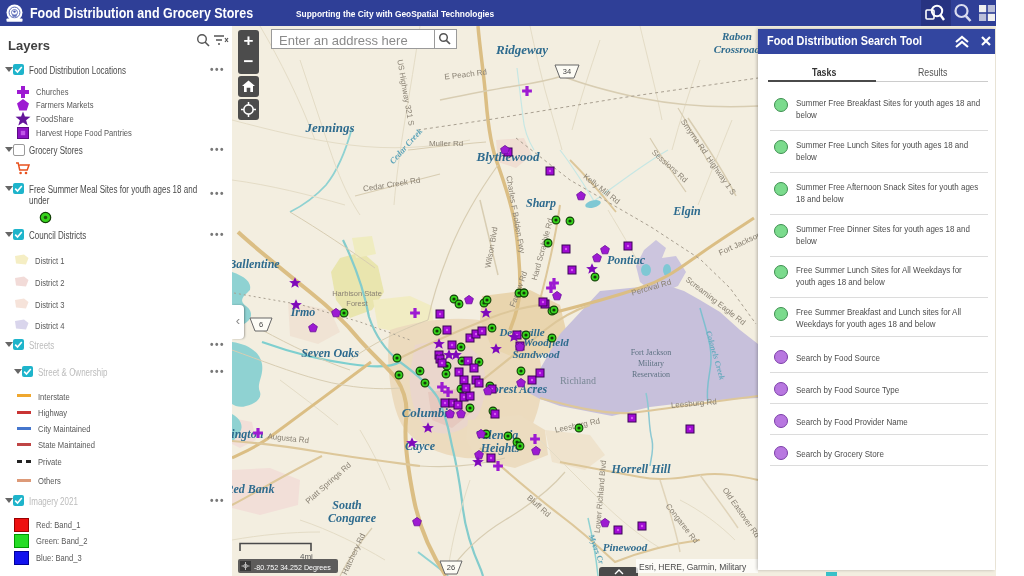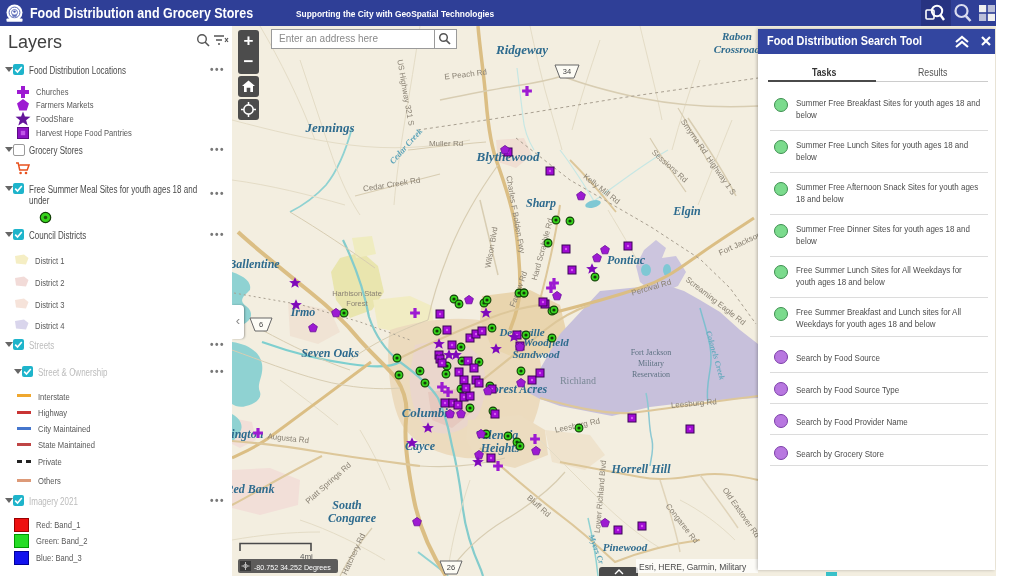--- a/index.html
+++ b/index.html
@@ -357,21 +357,21 @@
   
   <div class="mapbtn" style="left:6px;top:4px;height:44px;font-size:17px;line-height:21px;font-weight:bold">+<br>−</div>
   <div class="mapbtn" style="left:6px;top:50px"><svg width="21" height="21" viewBox="0 0 21 21">
         <path d="M10.5 4.5 L17 10 H15 V16 H12.3 V11.8 H8.7 V16 H6 V10 H4 Z" fill="#fff"></path>
       </svg></div>
   <div class="mapbtn" style="left:6px;top:73px"><svg width="21" height="21" viewBox="0 0 21 21">
         <circle cx="10.5" cy="10.5" r="4.6" fill="none" stroke="#fff" stroke-width="1.6"></circle>
         <path d="M10.5 3 V6 M10.5 15 V18 M3 10.5 H6 M15 10.5 H18" stroke="#fff" stroke-width="1.5"></path>
       </svg></div>
   <div class="abs" style="left:39px;top:3px;width:163px;height:18px;background:#fff;border:1px solid #9a9a9a;border-right:none"></div>
-  <div class="abs" style="left:47px;top:7px;font-size:10px;color:#8a8a8a">Enter an address here</div>
+  <div class="abs" style="left:47px;top:7px;font-size:13px;color:#8a8a8a">Enter an address here</div>
   <div class="abs" style="left:202px;top:3px;width:21px;height:18px;background:#fff;border:1px solid #9a9a9a"></div>
   <svg class="abs" style="left:206px;top:6px" width="14" height="14" viewBox="0 0 14 14">
       <circle cx="5.5" cy="5.5" r="3.8" fill="none" stroke="#555" stroke-width="1.5"></circle>
       <line x1="8.3" y1="8.3" x2="12" y2="12" stroke="#555" stroke-width="1.7"></line>
     </svg>
   <div class="abs" style="left:0;top:279px;width:12px;height:34px;background:#fff;border-radius:0 4px 4px 0;box-shadow:1px 0 2px rgba(0,0,0,.3);color:#888;font-size:13px;line-height:32px;text-align:center">‹</div>
   <svg class="abs" style="left:7px;top:516px" width="76" height="10" viewBox="0 0 76 10">
       <path d="M1 9 V1.5 H72 V9" fill="none" stroke="#4a4a4a" stroke-width="1.6"></path>
     </svg>
   <div class="abs" style="left:68px;top:526px;font-size:8px;color:#555">4mi</div>
@@ -414,21 +414,21 @@
   </svg>
   <svg class="abs" style="left:978px;top:4px" width="18" height="18" viewBox="0 0 18 18">
     <rect x="1" y="1" width="7.2" height="7.2" fill="#f0f0f0"></rect>
     <rect x="9.8" y="1" width="7.2" height="7.2" fill="#b9bed9"></rect>
     <rect x="1" y="9.8" width="7.2" height="7.2" fill="#b9bed9"></rect>
     <rect x="9.8" y="9.8" width="7.2" height="7.2" fill="#f0f0f0"></rect>
   </svg>
 </div>
 
 <div id="leftpanel">
-  <div class="abs" style="left:8px;top:6px;font-size:18px;font-weight:normal;color:#404040">Layers</div>
+  <div class="abs" style="left:8px;top:12px;font-size:13px;font-weight:bold;color:#404040">Layers</div>
   <svg class="abs" style="left:196px;top:7px" width="14" height="14" viewBox="0 0 14 14">
     <circle cx="6" cy="6" r="4.3" fill="none" stroke="#555" stroke-width="1.4"></circle>
     <line x1="9" y1="9" x2="13" y2="13" stroke="#555" stroke-width="1.6"></line>
   </svg>
   <svg class="abs" style="left:213px;top:7px" width="16" height="14" viewBox="0 0 16 14">
     <path d="M1 3 H11 M3 7 H9 M5 11 H7" stroke="#555" stroke-width="1.4"></path>
     <path d="M12 9 L15 5 M12 5 L15 9" stroke="#555" stroke-width="1.2"></path>
   </svg>
 
   <div class="tri" style="left:5px;top:41px"></div>

